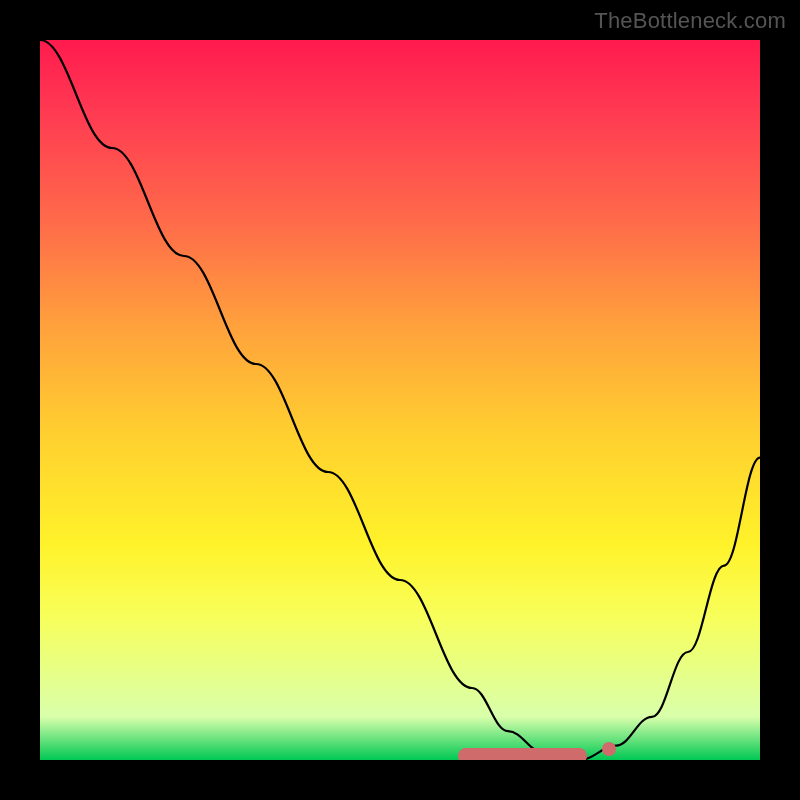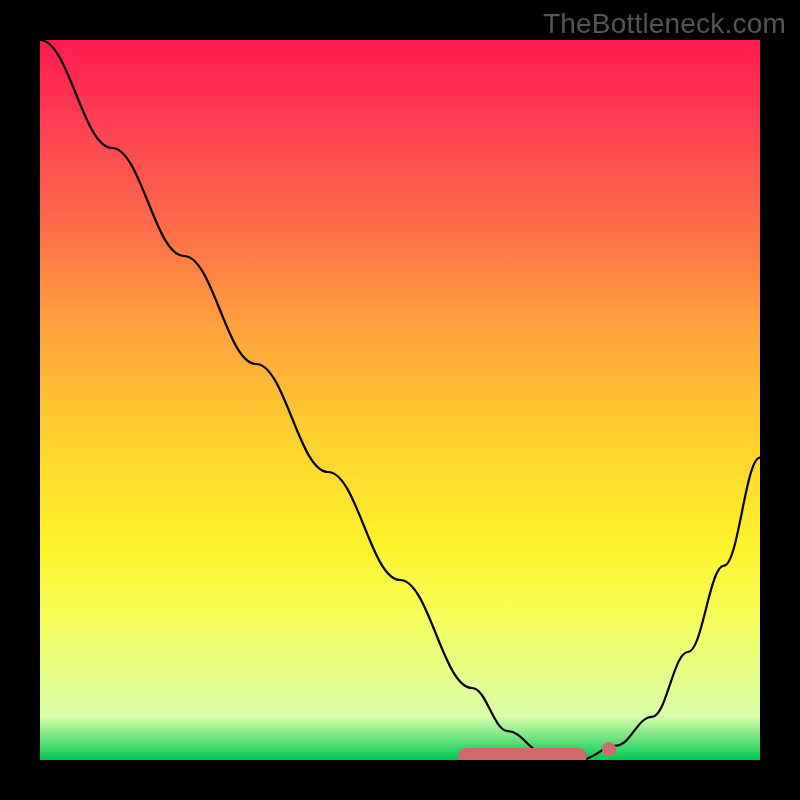--- a/index.html
+++ b/index.html
@@ -14,21 +14,21 @@
   .frame {
     position: relative;
     width: 800px;
     height: 800px;
     background: #000;
   }
   .watermark {
     position: absolute;
     top: 8px;
     right: 14px;
-    font-size: 28px;
+    font-size: 22px;
     color: #555;
     font-weight: 400;
     letter-spacing: 0.2px;
     z-index: 10;
   }
   .plot {
     position: absolute;
     left: 40px;
     top: 40px;
     width: 720px;

